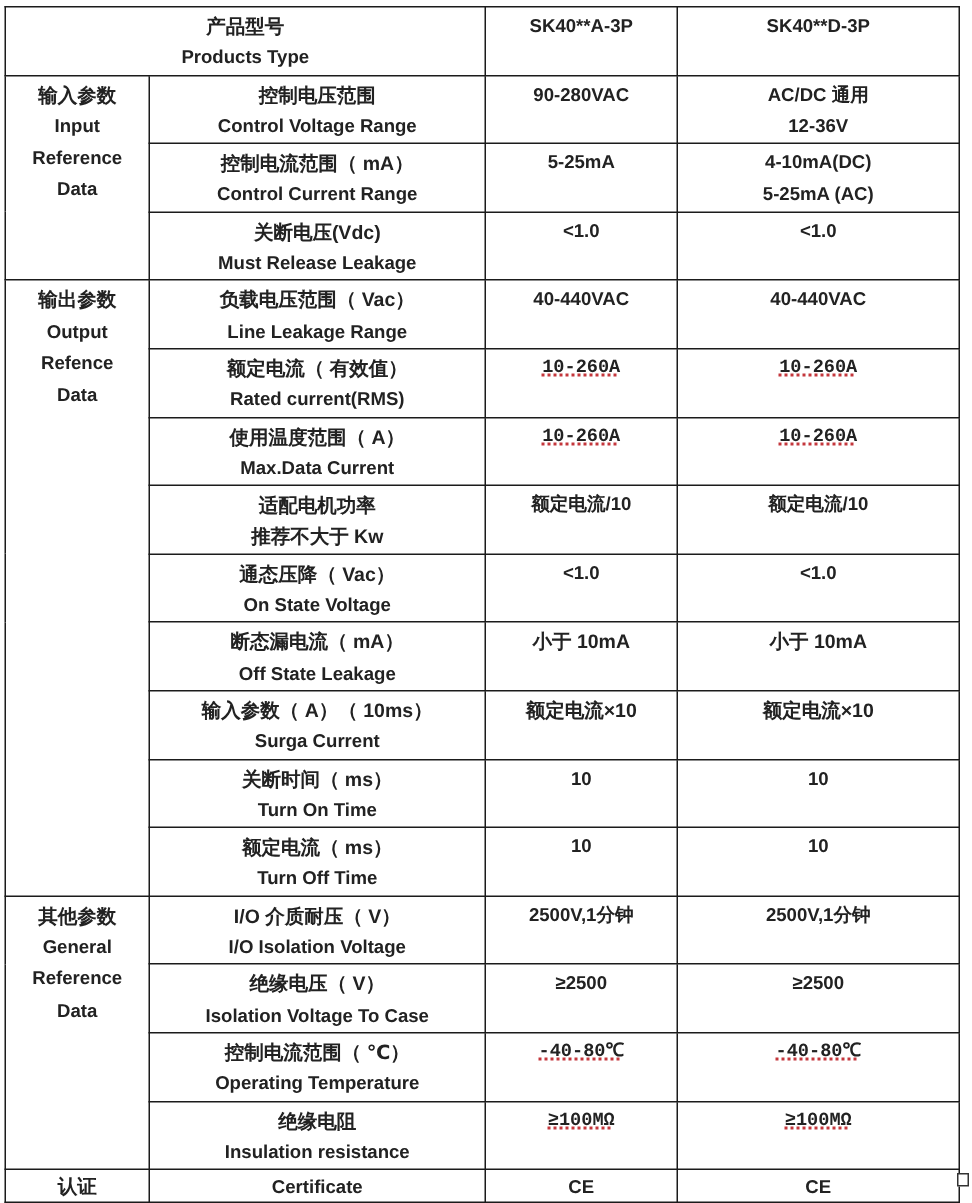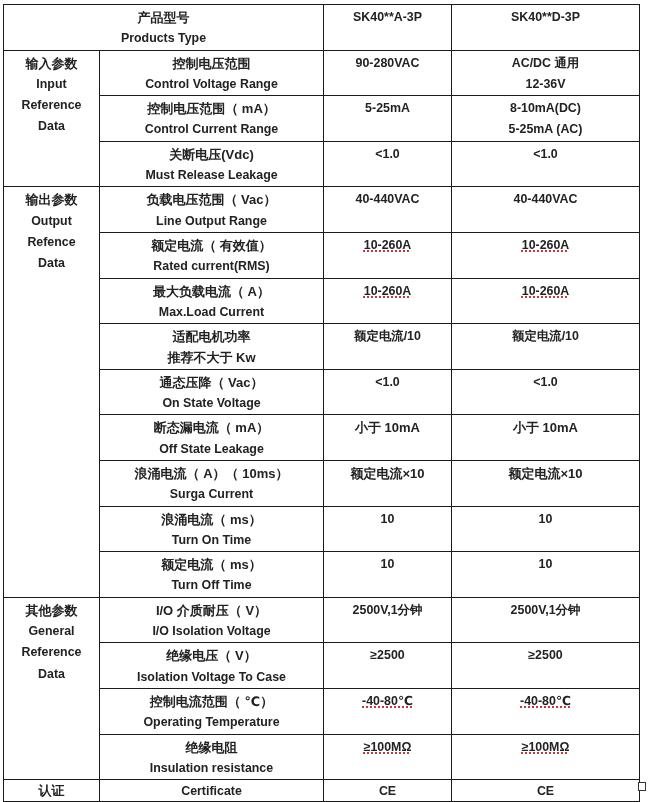--- a/index.html
+++ b/index.html
@@ -32,20 +32,21 @@
   .line { display: block; line-height: 21.3px; font-size: 12.4px; white-space: nowrap; }
   .cn   { font-size: 13px; }
   tr.h-cert td { vertical-align: middle; padding: 0 2px; }
   tr.h-cert .line { line-height: 20px; }
   .sq {
     text-decoration-line: underline;
     text-decoration-style: dotted;
     text-decoration-color: #c4373c;
     text-decoration-thickness: 1.5px;
     text-underline-offset: 2px;
+    font-family: Liberation Mono, monospace;
   }
   .corner-square {
     position: absolute;
     left: 638px; top: 782px;
     width: 8px; height: 9px;
     border: 1.5px solid #333333;
     background: #ffffff;
   }
 </style>
 </head>
@@ -88,28 +89,28 @@
       <span class="line">90-280VAC</span>
       <span class="line"></span>
     </td>
     <td>
       <span class="line">AC/DC 通用</span>
       <span class="line">12-36V</span>
     </td>
   </tr>
   <tr class="h-row">
     <td>
-      <span class="line cn">控制电压范围（ mA）</span>
+      <span class="line cn">控制电流范围（ mA）</span>
       <span class="line">Control Current Range</span>
     </td>
     <td>
       <span class="line">5-25mA</span>
     </td>
     <td>
-      <span class="line">8-10mA(DC)</span>
+      <span class="line">4-10mA(DC)</span>
       <span class="line">5-25mA (AC)</span>
     </td>
   </tr>
   <tr class="h-row">
     <td>
       <span class="line cn">关断电压(Vdc)</span>
       <span class="line">Must Release Leakage</span>
     </td>
     <td>
       <span class="line">&lt;1.0</span>
@@ -121,21 +122,21 @@
 
   <tr class="h-row">
     <td rowspan="9">
       <span class="line cn">输出参数</span>
       <span class="line">Output</span>
       <span class="line">Refence</span>
       <span class="line">Data</span>
     </td>
     <td>
       <span class="line cn">负载电压范围（ Vac）</span>
-      <span class="line">Line Output Range</span>
+      <span class="line">Line Leakage Range</span>
     </td>
     <td>
       <span class="line">40-440VAC</span>
     </td>
     <td>
       <span class="line">40-440VAC</span>
     </td>
   </tr>
   <tr class="h-row">
     <td>
@@ -144,22 +145,22 @@
     </td>
     <td>
       <span class="line sq">10-260A</span>
     </td>
     <td>
       <span class="line sq">10-260A</span>
     </td>
   </tr>
   <tr class="h-row">
     <td>
-      <span class="line cn">最大负载电流（ A）</span>
-      <span class="line">Max.Load Current</span>
+      <span class="line cn">使用温度范围（ A）</span>
+      <span class="line">Max.Data Current</span>
     </td>
     <td>
       <span class="line sq">10-260A</span>
     </td>
     <td>
       <span class="line sq">10-260A</span>
     </td>
   </tr>
   <tr class="h-row">
     <td>
@@ -192,33 +193,33 @@
     </td>
     <td>
       <span class="line cn">小于 10mA</span>
     </td>
     <td>
       <span class="line cn">小于 10mA</span>
     </td>
   </tr>
   <tr class="h-row">
     <td>
-      <span class="line cn">浪涌电流（ A）（ 10ms）</span>
+      <span class="line cn">输入参数（ A）（ 10ms）</span>
       <span class="line">Surga Current</span>
     </td>
     <td>
       <span class="line cn">额定电流×10</span>
     </td>
     <td>
       <span class="line cn">额定电流×10</span>
     </td>
   </tr>
   <tr class="h-row">
     <td>
-      <span class="line cn">浪涌电流（ ms）</span>
+      <span class="line cn">关断时间（ ms）</span>
       <span class="line">Turn On Time</span>
     </td>
     <td>
       <span class="line">10</span>
     </td>
     <td>
       <span class="line">10</span>
     </td>
   </tr>
   <tr class="h-row">

